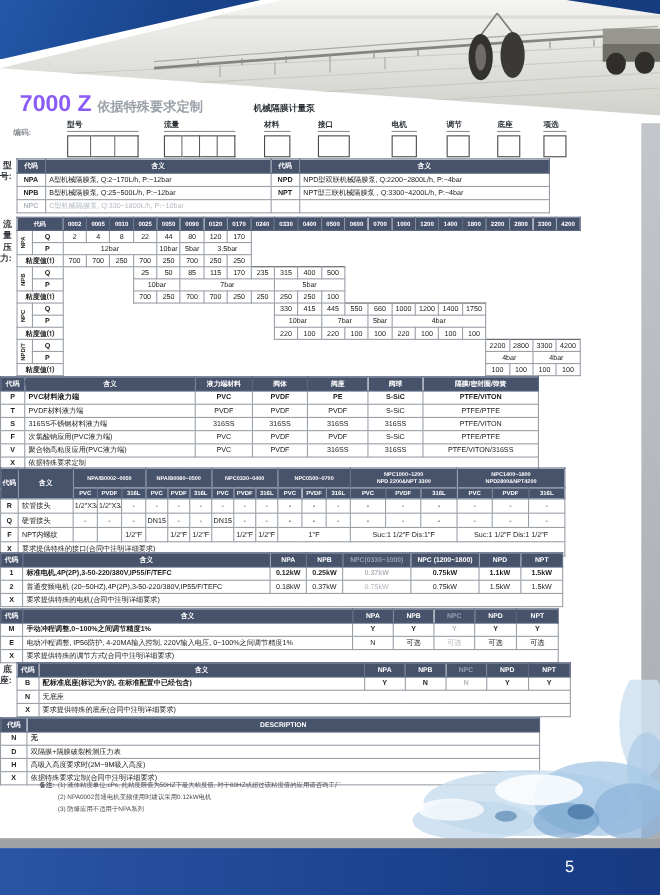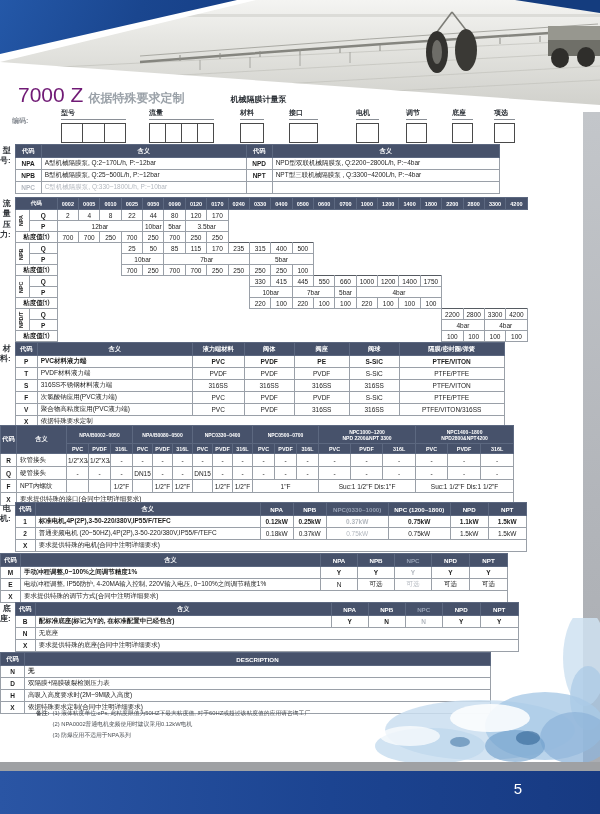--- a/index.html
+++ b/index.html
@@ -13,21 +13,21 @@
   .hero-white-tri{position:absolute;top:0;left:0;width:256px;height:62px;
         clip-path:polygon(0 0,100% 0,0 100%);background:#fff;}
   .hero-blue-tri{position:absolute;top:0;left:0;width:237px;height:54px;
         clip-path:polygon(0 0,100% 0,0 100%);
         background:linear-gradient(115deg,#2458a8 0%,#1a468f 55%,#153e85 100%);}
   .hero-tr-tri{position:absolute;top:0;right:0;width:85px;height:13px;
         clip-path:polygon(0 0,100% 0,100% 100%);background:#143c7e;}
 
   
   .titlebar{position:absolute;left:18px;top:83px;white-space:nowrap;}
-  .t-model{font-size:21px;font-weight:400;color:#701a75;text-align:right;}
+  .t-model{font-size:21px;font-weight:700;color:#8b5cf6;text-align:right;}
   .t-rest{font-size:12px;font-weight:600;color:#9aa1a8;margin-left:5px;}
   .t-sub{font-size:8px;font-weight:700;color:#2c3137;margin-left:46px;}
 
   
   .encode-label{position:absolute;left:12px;top:116px;font-size:7px;font-weight:700;color:#8a8f96;}
   .encode-row{position:absolute;left:61px;top:108px;display:flex;align-items:flex-start;}
   .enc-group{display:flex;flex-direction:column;}
   .eg1{width:65px;} .eg2{width:65px;margin-left:23px;} .eg3{width:24px;margin-left:26px;}
   .eg4{width:29px;margin-left:25px;} .eg5{width:23px;margin-left:38px;}
   .eg6{width:21px;margin-left:27px;} .eg7{width:21px;margin-left:25px;} .eg8{width:21px;margin-left:21px;}
@@ -433,21 +433,20 @@
               <td>100</td>
               <td>100</td>
             </tr>
           </tbody>
         </table>
       <div class="flow-note">流量Q(L/h)为Pmax压力下50HZ电机时的流量</div>
     </div>
   </div>
 
   <div class="section" style="top:342px">
-    <div class="sec-label">材料:</div>
     <div class="sec-body">
         <table id="tbl-material" class="tbl" style="width:489px">
           <colgroup>
             <col style="width: 22px;">
             <col style="width: 155px;">
             <col style="width: 52px;">
             <col style="width: 50px;">
             <col style="width: 55px;">
             <col style="width: 50px;">
             <col style="width: 105px;">
@@ -641,21 +640,20 @@
             <tr>
               <td class="code">X</td>
               <td class="desc" colspan="19">要求提供特殊的接口(合同中注明详细要求)</td>
             </tr>
           </tbody>
         </table>
       </div>
   </div>
 
   <div class="section" style="top:502px">
-    <div class="sec-label">电机:</div>
     <div class="sec-body">
         <table id="tbl-motor" class="tbl" style="width:511px">
           <colgroup>
             <col style="width: 20px;">
             <col style="width: 225px;">
             <col style="width: 33px;">
             <col style="width: 33px;">
             <col style="width: 62px;">
             <col style="width: 62px;">
             <col style="width: 38px;">

